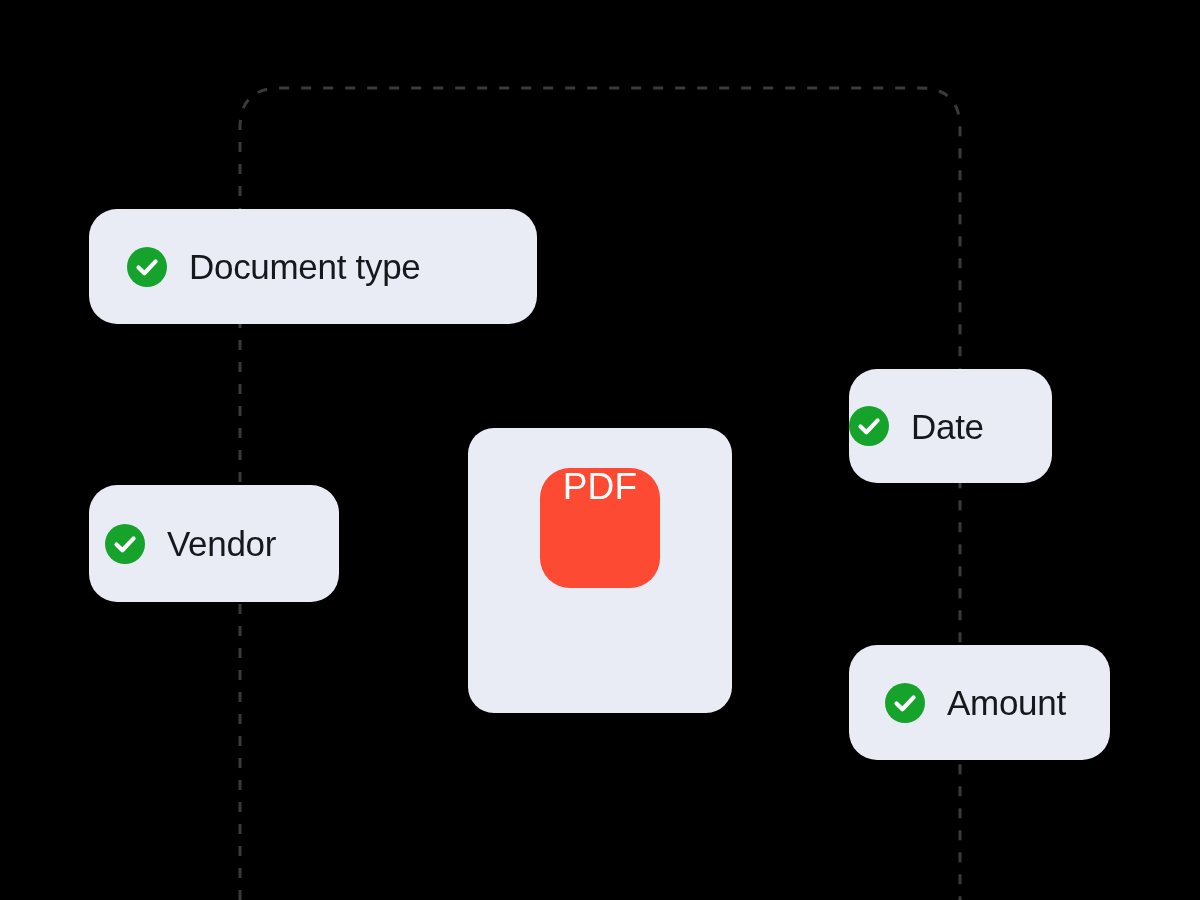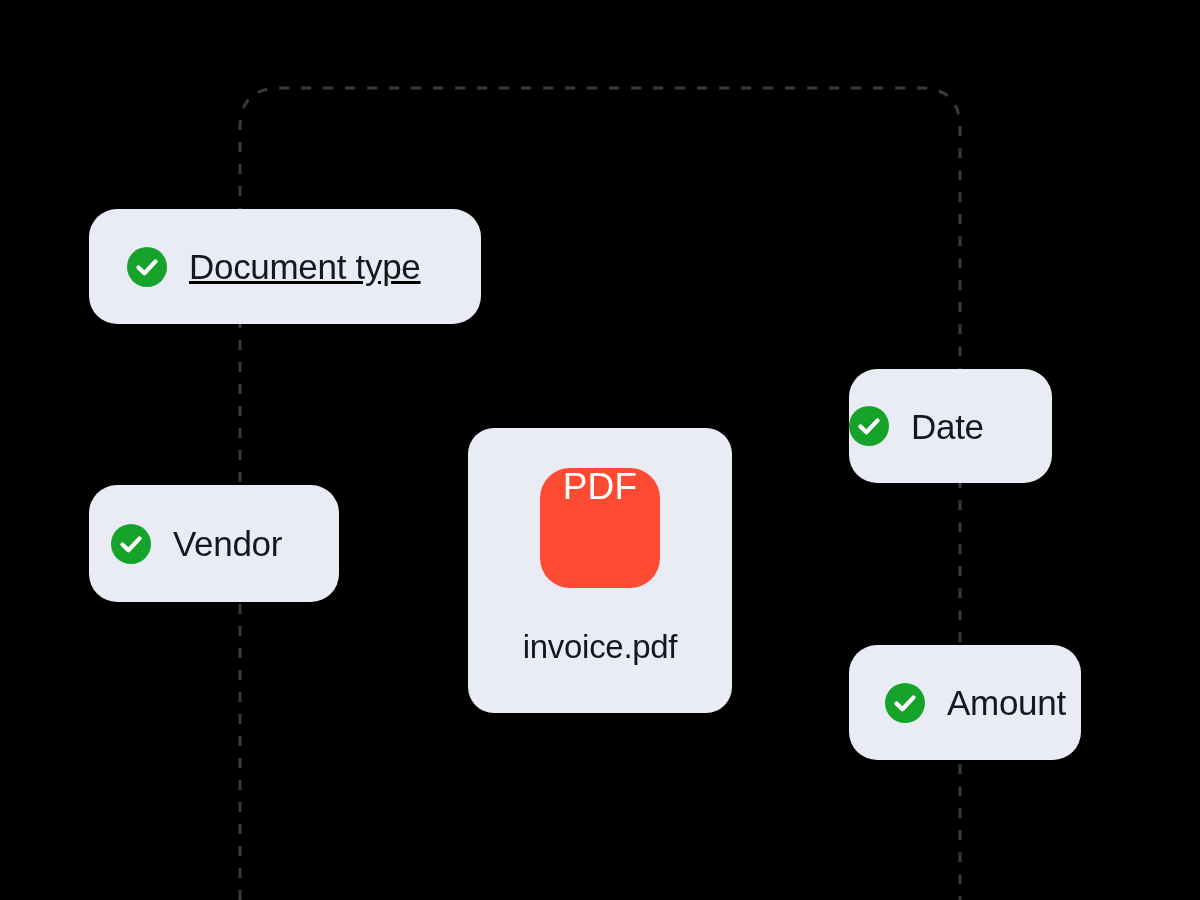--- a/index.html
+++ b/index.html
@@ -53,39 +53,38 @@
   .pill-label {
     color: #16181D;
     font-size: 35px;
     line-height: 1;
     letter-spacing: -0.3px;
     white-space: nowrap;
   }
 
   
   #pill-document-type {
-    left: 89px;  top: 209px;  width: 392px; height: 115px;
+    left: 89px;  top: 209px;  width: 448px; height: 115px;
     padding-left: 38px;
-    text-decoration: underline;
   }
   #pill-document-type .pill-label { margin-left: 22px; }
 
   #pill-vendor {
     left: 89px;  top: 485px;  width: 250px; height: 117px;
-    padding-left: 22px;
+    padding-left: 16px;
   }
   #pill-vendor .pill-label { margin-left: 22px; }
 
   #pill-date {
     left: 849px; top: 369px;  width: 203px; height: 114px;
   }
   #pill-date .pill-label { margin-left: 22px; }
 
   #pill-amount {
-    left: 849px; top: 645px;  width: 232px; height: 115px;
+    left: 849px; top: 645px;  width: 261px; height: 115px;
     padding-left: 36px;
   }
   #pill-amount .pill-label { margin-left: 22px; }
 
   
   #file-card {
     position: absolute;
     z-index: 3;
     left: 468px;
     top: 428px;
@@ -168,16 +167,15 @@
         <path d="M11.5 20.4 L17.4 26.2 L28.6 14.4" fill="none" stroke="#FFFFFF" stroke-width="4.2" stroke-linecap="round" stroke-linejoin="round"></path>
       </svg>
     </span>
     <span class="pill-label">Amount</span>
   </div>
 
   <div id="file-card">
     <div id="file-type-badge">
       <span class="badge-text">PDF</span>
     </div>
-    <div id="file-name">invoice.pdf</div>
   </div>
 
 </div>
 
 </body></html>

